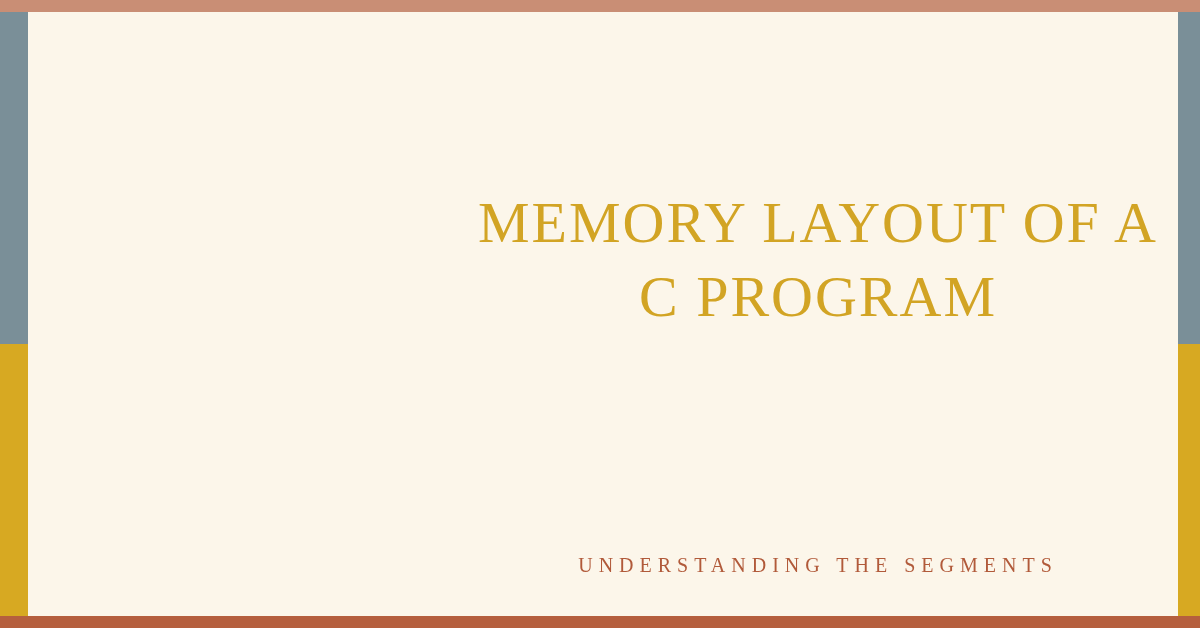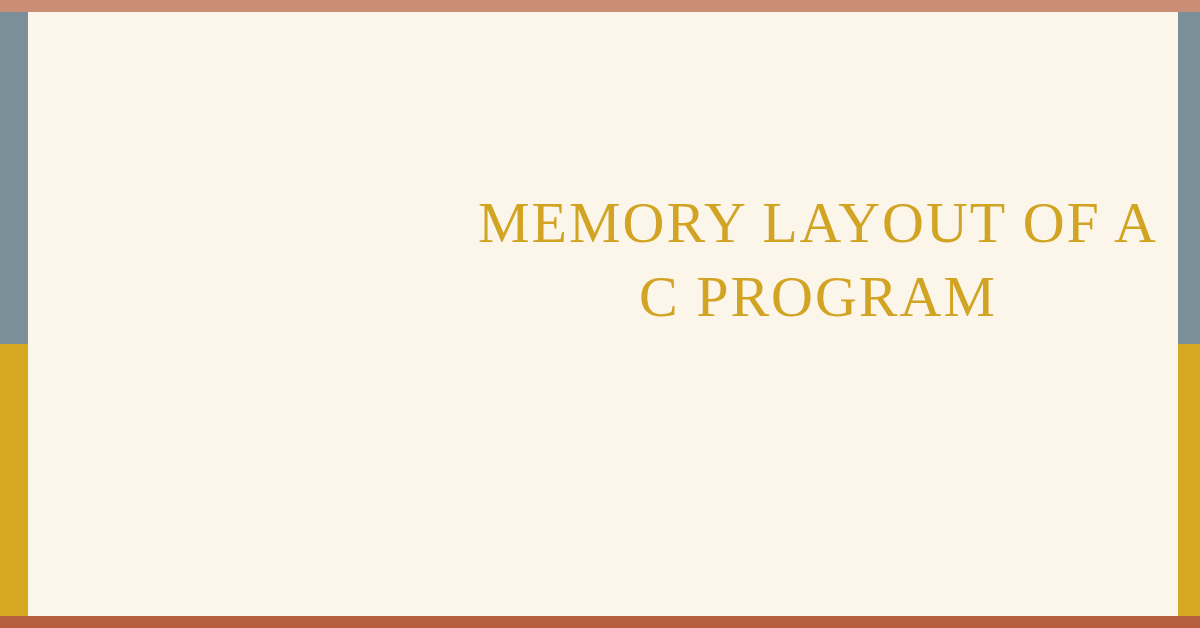--- a/index.html
+++ b/index.html
@@ -99,13 +99,14 @@
 
 <div class="bg-top-bar"></div>
 <div class="bg-left-top"></div>
 <div class="bg-left-bottom"></div>
 <div class="bg-right-top"></div>
 <div class="bg-right-bottom"></div>
 <div class="bg-bottom-bar"></div>
 
 <div class="card">
   <div class="title">MEMORY LAYOUT OF A C PROGRAM</div>
+  <div class="subtitle">UNDERSTANDING THE SEGMENTS</div>
 </div>
 
 </body></html>

